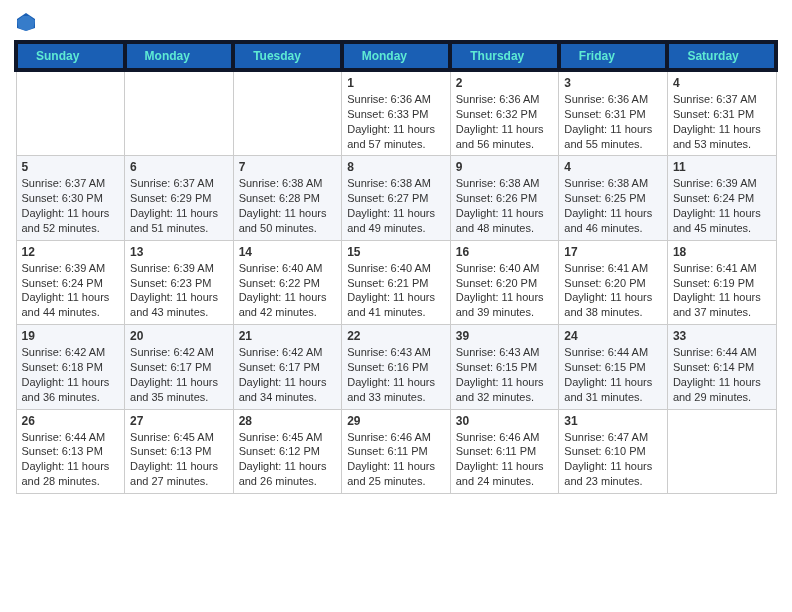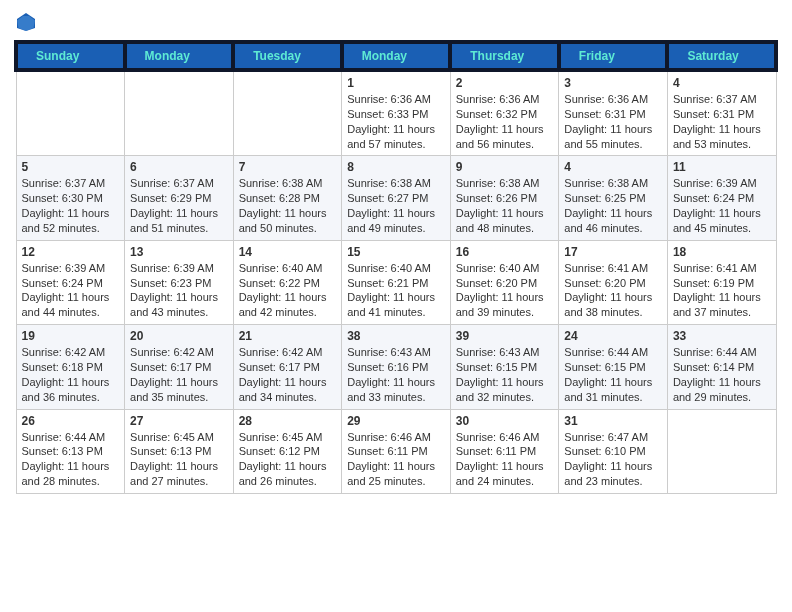--- a/index.html
+++ b/index.html
@@ -217,21 +217,21 @@
           </td>
           <td>
             <span class="day-num">20</span>
             <div class="day-info">Sunrise: 6:42 AM<br>Sunset: 6:17 PM<br>Daylight: 11 hours<br>and 35 minutes.</div>
           </td>
           <td>
             <span class="day-num">21</span>
             <div class="day-info">Sunrise: 6:42 AM<br>Sunset: 6:17 PM<br>Daylight: 11 hours<br>and 34 minutes.</div>
           </td>
           <td>
-            <span class="day-num">38</span>
+            <span class="day-num">22</span>
             <div class="day-info">Sunrise: 6:43 AM<br>Sunset: 6:16 PM<br>Daylight: 11 hours<br>and 33 minutes.</div>
           </td>
           <td>
             <span class="day-num">39</span>
             <div class="day-info">Sunrise: 6:43 AM<br>Sunset: 6:15 PM<br>Daylight: 11 hours<br>and 32 minutes.</div>
           </td>
           <td>
             <span class="day-num">24</span>
             <div class="day-info">Sunrise: 6:44 AM<br>Sunset: 6:15 PM<br>Daylight: 11 hours<br>and 31 minutes.</div>
           </td>

